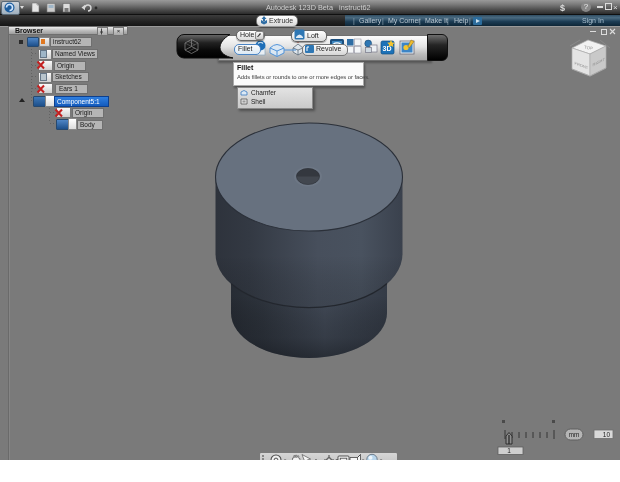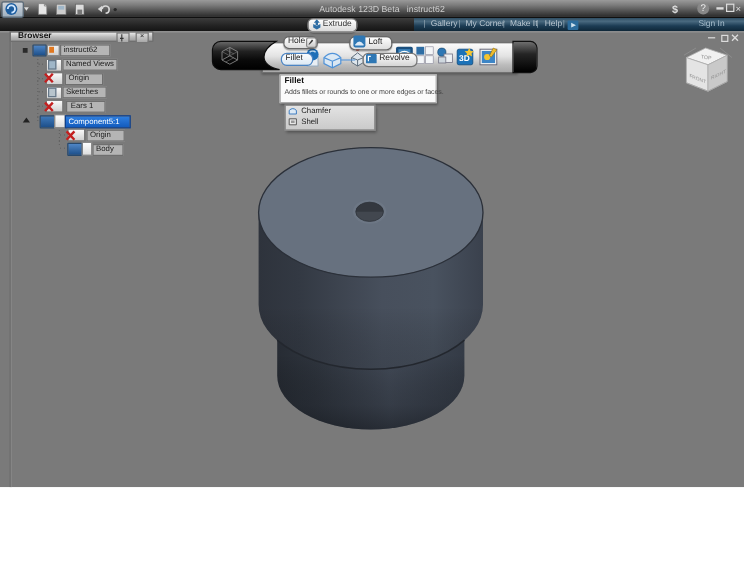--- a/index.html
+++ b/index.html
@@ -1,16 +1,16 @@
 <!DOCTYPE html>
 <html><head>
 <meta charset="utf-8">
 <style>
   html,body{margin:0;padding:0;}
-  #app{position:relative;width:620px;height:406px;overflow:hidden;
+  #app{position:relative;width:620px;height:460px;overflow:hidden;
        font-family:"Liberation Sans",sans-serif;background:#7a7a7a;}
   .abs{position:absolute;}
 </style>
 </head>
 <body>
 <div id="app">
 
   <div class="abs" style="left:0;top:0;width:620px;height:14px;
     background:linear-gradient(#9a9a9a 0%,#7c7c7c 30%,#4c4c4c 70%,#2b2b2b 100%);"></div>
   <div class="abs" style="left:0;top:14px;width:620px;height:1px;background:#101010;"></div>

